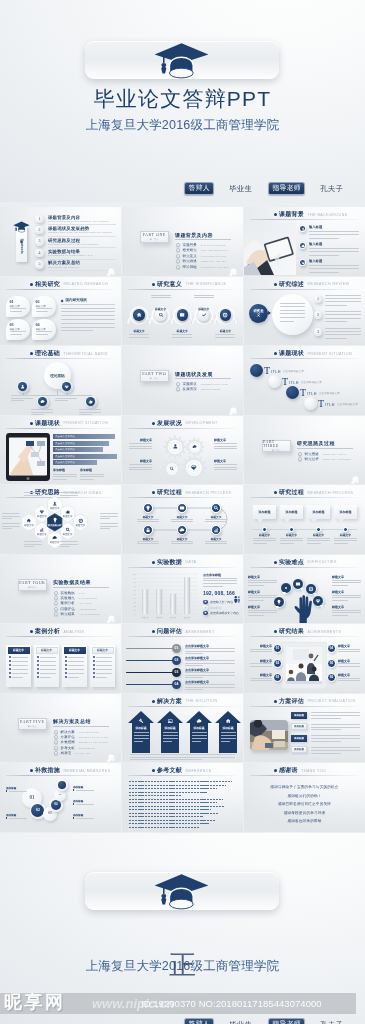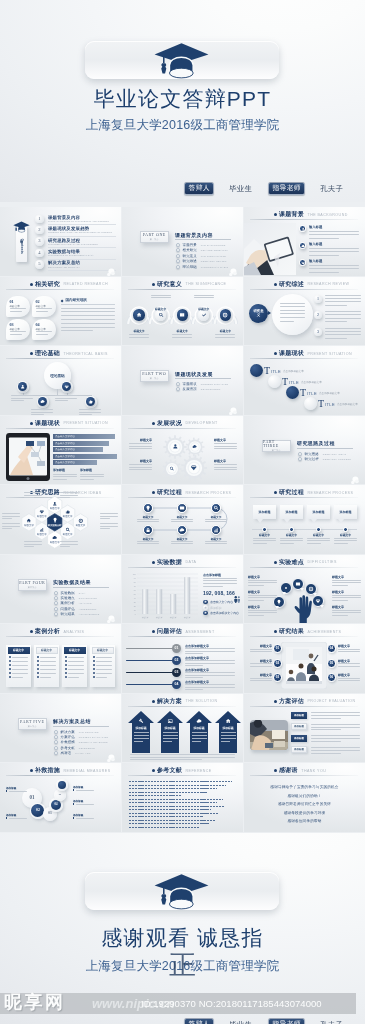--- a/index.html
+++ b/index.html
@@ -1406,21 +1406,20 @@
 
   <div class="banner foot" style="position:absolute;left:0;top:833px;height:191px">
     <div class="capbox" style="top:39px"></div>
     <svg class="cap" style="top:38px" viewBox="0 0 62 46">
       <path d="M31 3.6 L60.5 16 L31 25.4 L1.5 16 Z" fill="#1f406d"></path>
       <path d="M11.6 17.2 L11.6 25.6" stroke="#1f406d" stroke-width="1.7" fill="none"></path>
       <path d="M9.8 25.4 h3.6 l1.0 2.0 -1.1 1.9 1.1 1.9 -1.4 5.6 h-2.8 l-1.4 -5.6 1.1 -1.9 -1.1 -1.9 Z" fill="#1f406d"></path>
       <path d="M17.8 27.6 a13 8.8 0 0 1 26 0 v8.6 a13 5.3 0 0 1 -26 0 Z" fill="#1f406d" stroke="#f8fafb" stroke-width="1.6"></path>
       <ellipse cx="30.8" cy="36.2" rx="13" ry="5.3" fill="#f8fafb" stroke="#1f406d" stroke-width="1"></ellipse>
     </svg>
-    <div class="b-title" style="top:92px">感谢观看  诚恳指</div>
     <div class="b-sub" style="top:125px">上海复旦大学2016级工商管理学院</div>
     <div class="b-badges" style="top:185px">
       <span class="bdg">答辩人</span>
       <span class="bdg-v">毕业生</span>
       <span class="b-gap"></span>
       <span class="bdg">指导老师</span>
       <span class="bdg-v">孔夫子</span>
     </div>
   </div>
 

